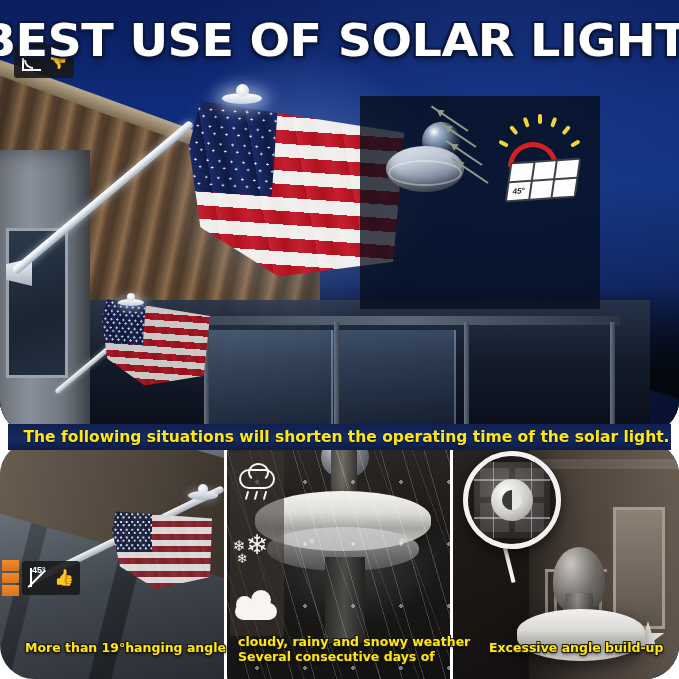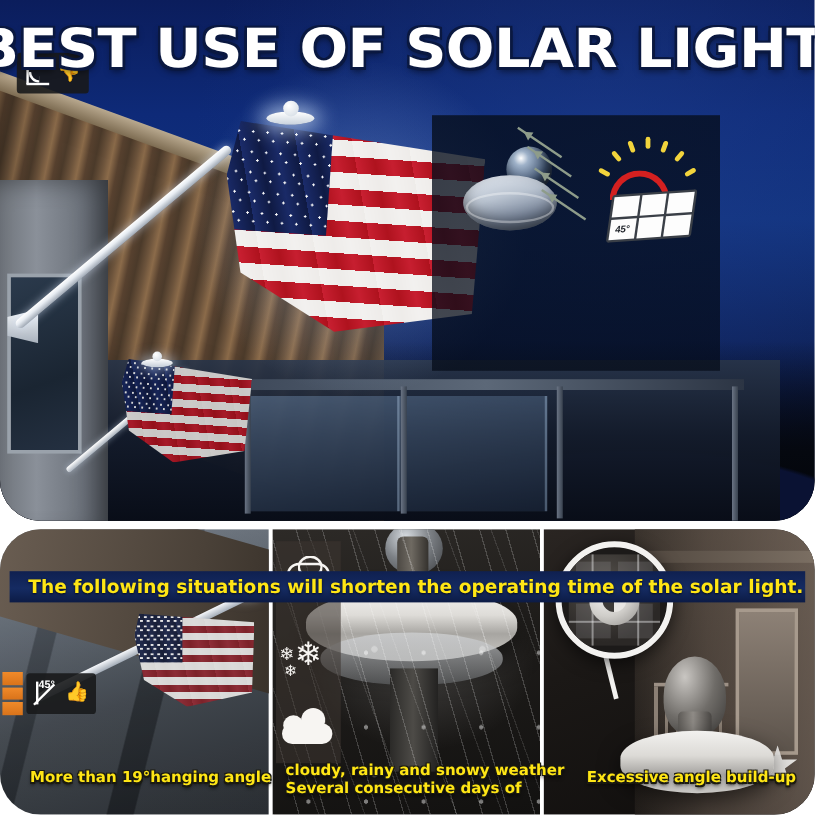--- a/index.html
+++ b/index.html
@@ -244,21 +244,21 @@
   .infotext{
     position:absolute; left:16px; top:138px; width:214px;
     font-family:"DejaVu Sans", sans-serif;
     font-weight:bold; font-size:13.5px; line-height:1.62;
     color:#f2899f;
     text-shadow:-1px -1px 0 #5b1026, 1px -1px 0 #5b1026, -1px 1px 0 #5b1026, 1px 1px 0 #5b1026;
   }
 
   
   .banner{
-    position:absolute; left:8px; top:476px; width:663px; height:26px;
+    position:absolute; left:8px; top:424px; width:663px; height:26px;
     background:linear-gradient(180deg,#0f2050,#152b62 55%,#0c1b45);
     display:flex; align-items:center; justify-content:center;
     z-index:8;
     padding-left:14px;
   }
   .banner span{
     font-family:"DejaVu Sans", sans-serif;
     font-weight:bold; font-size:15.5px; color:#ffe615;
     white-space:nowrap;
     text-shadow:0 1px 2px rgba(0,0,0,.75);

